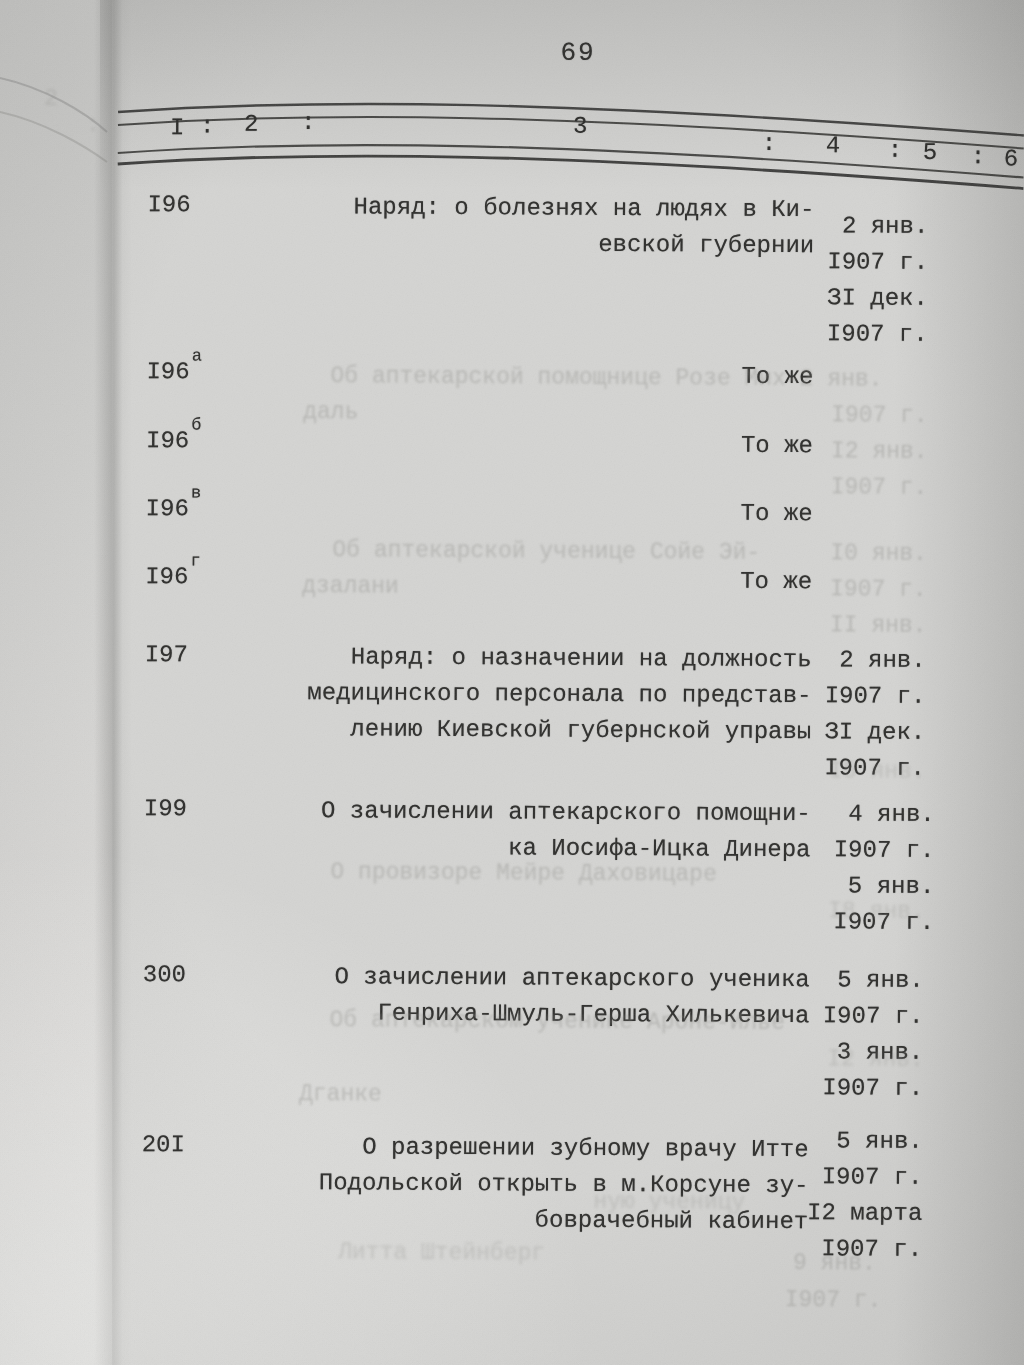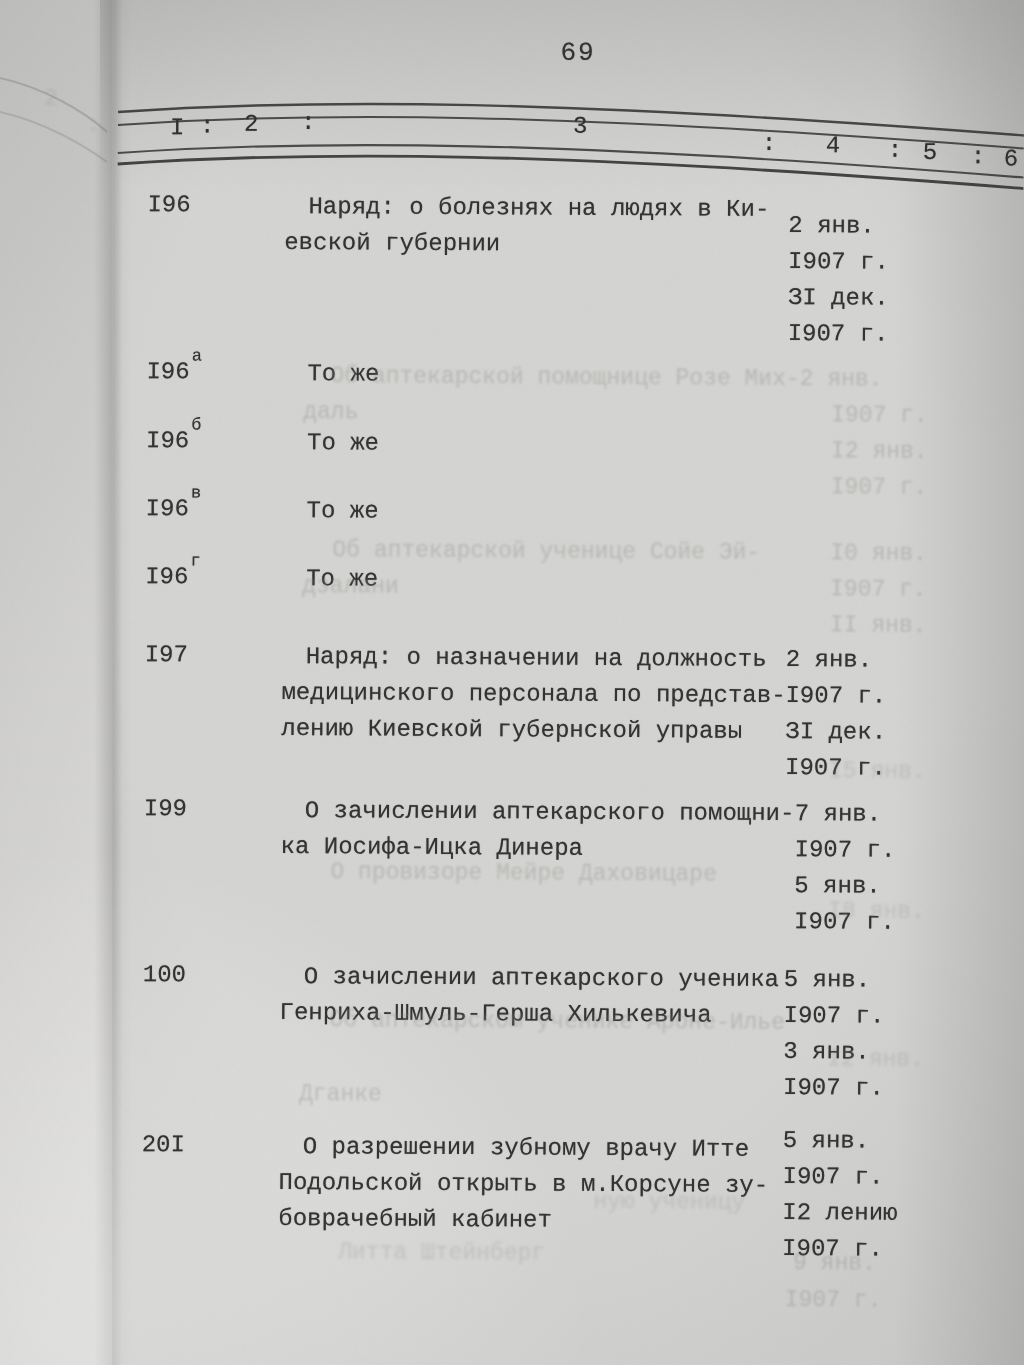--- a/index.html
+++ b/index.html
@@ -1,18 +1,18 @@
 <!DOCTYPE html>
 <html><head>
 <meta charset="utf-8">
 <style>
   html,body{margin:0;padding:0;background:#888;}
   .photo{position:relative;width:1024px;height:1365px;overflow:hidden;
          background:#d4d4d2;
-         font-family:"Liberation Mono","DejaVu Sans Mono",monospace;}
+         font-family:"Liberation Mono","DejaVu Sans Mono",monospace;text-align:right;}
   
   .facing{position:absolute;left:0;top:0;width:112px;height:100%;
           background:linear-gradient(172deg,#c7c7c5 0%,#cfcfcd 35%,#dedddb 75%,#e9e9e7 100%);}
   .crease{position:absolute;left:94px;top:0;width:38px;height:100%;
           background:linear-gradient(90deg,rgba(120,120,118,0) 0%,rgba(92,92,90,0.30) 52%,rgba(160,160,158,0.10) 75%,rgba(200,200,198,0) 100%);}
   
   .shade-top{position:absolute;left:100px;top:0;right:0;height:190px;
              background:linear-gradient(180deg,rgba(108,108,106,0.22),rgba(108,108,106,0));}
   .shade-right{position:absolute;right:0;top:0;width:130px;height:100%;
              background:linear-gradient(270deg,rgba(98,98,96,0.22),rgba(98,98,96,0));}
@@ -138,29 +138,29 @@
       </div>
     </div>
 
     <div class="entry" style="top:792px">
       <span class="num"><span>I99</span><sup></sup></span>
       <div class="desc">
         <div class="dline first">О зачислении аптекарского помощни-</div>
         <div class="dline">ка Иосифа-Ицка Динера</div>
       </div>
       <div class="dates" style="left:799px">
-        <div class="dtline">7 янв.</div>
+        <div class="dtline">4 янв.</div>
         <div class="dtline">I907 г.</div>
         <div class="dtline">5 янв.</div>
         <div class="dtline">I907 г.</div>
       </div>
     </div>
 
     <div class="entry" style="top:958px">
-      <span class="num"><span>100</span><sup></sup></span>
+      <span class="num"><span>300</span><sup></sup></span>
       <div class="desc">
         <div class="dline first">О зачислении аптекарского ученика</div>
         <div class="dline">Генриха-Шмуль-Герша Хилькевича</div>
       </div>
       <div class="dates">
         <div class="dtline">5 янв.</div>
         <div class="dtline">I907 г.</div>
         <div class="dtline">3 янв.</div>
         <div class="dtline">I907 г.</div>
       </div>
@@ -169,21 +169,21 @@
     <div class="entry" style="top:1128px">
       <span class="num"><span>20I</span><sup></sup></span>
       <div class="desc">
         <div class="dline first">О разрешении зубному врачу Итте</div>
         <div class="dline">Подольской открыть в м.Корсуне зу-</div>
         <div class="dline">боврачебный кабинет</div>
       </div>
       <div class="dates" style="top:-9px">
         <div class="dtline">5 янв.</div>
         <div class="dtline">I907 г.</div>
-        <div class="dtline">I2 лению</div>
+        <div class="dtline">I2 марта</div>
         <div class="dtline">I907 г.</div>
       </div>
     </div>
 
     <span class="ghost" style="left:332px;top:362px">Об аптекарской помощнице Розе Мих-2 янв.</span>
     <span class="ghost" style="left:305px;top:398px">даль</span>
     <span class="ghost" style="left:833px;top:398px">I907 г.</span>
     <span class="ghost" style="left:833px;top:434px">I2 янв.</span>
     <span class="ghost" style="left:833px;top:470px">I907 г.</span>
     <span class="ghost" style="left:335px;top:536px">Об аптекарской ученице Сойе Эй-</span>

